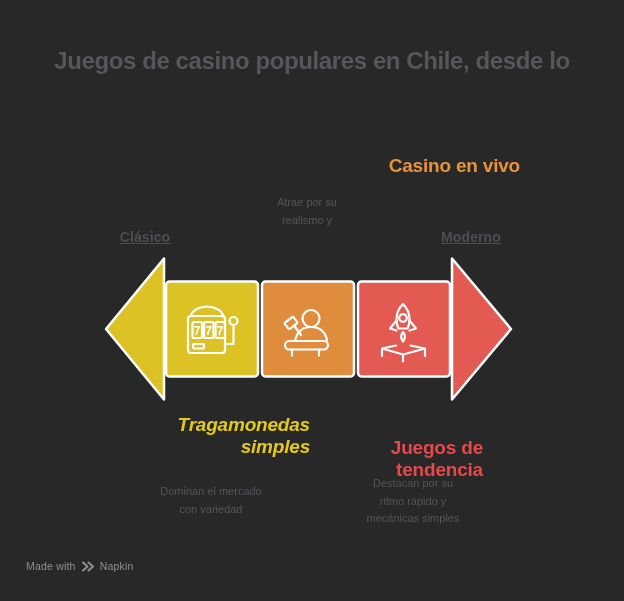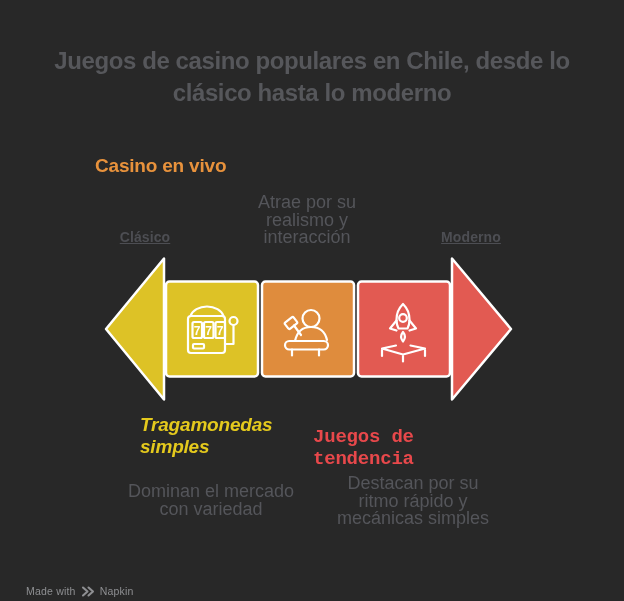--- a/index.html
+++ b/index.html
@@ -8,62 +8,60 @@
     font-family:"Liberation Sans",sans-serif;overflow:hidden;
   }
   .abs{position:absolute;}
   .title{
     top:45px;left:0;width:624px;text-align:center;
     font-weight:700;font-size:24px;line-height:32px;letter-spacing:-0.4px;
     color:#56575b;
   }
   .title div{white-space:nowrap;}
   .stage-label{
-    font-weight:700;font-size:19px;line-height:22px;text-align:left;
+    font-weight:700;font-size:19px;line-height:22px;text-align:right;
     letter-spacing:-0.2px;
   }
   .casino-label{top:155px;left:95px;width:425px;}
   .trag-label{top:414px;left:140px;width:170px;font-style:italic;}
-  .juegos-label{top:426px;left:313px;width:170px;font-family:Liberation Mono, monospace;}
+  .juegos-label{top:437px;left:313px;width:170px;}
   .desc{
-    font-size:18px;line-height:17.5px;color:#54555a;text-align:center;
+    font-size:11px;line-height:17.5px;color:#54555a;text-align:center;
   }
   .casino-desc{top:194px;left:247px;width:120px;}
   .trag-desc{top:475px;left:126px;width:170px;margin-top:8px;}
   .juegos-desc{top:475px;left:328px;width:170px;}
   .edge-label{
     top:229px;width:120px;text-align:center;font-size:14px;color:#4d4e53;
     font-weight:700;letter-spacing:0.1px;text-decoration:underline;
   }
   .edge-left{left:85px;}
   .edge-right{left:411px;}
   .arrow-svg{left:95px;top:252px;}
   .footer{
     left:26px;top:560px;display:flex;align-items:center;gap:5px;
-    font-size:10.5px;color:#8e8f92;letter-spacing:0.2px;margin-top:25px;
+    font-size:10.5px;color:#8e8f92;letter-spacing:0.2px;
   }
   .icon-stroke{fill:none;stroke:#ffffff;stroke-width:2.2;stroke-linecap:round;stroke-linejoin:round;}
   .shape-stroke{stroke:#ffffff;stroke-width:2.5;stroke-linejoin:round;}
   .reel-digit{font-family:"Liberation Sans",sans-serif;font-weight:700;font-size:12px;fill:#ffffff;}
 </style>
 </head>
 <body>
 
 <div class="canvas">
 
   <div class="abs title" style="color: rgb(86, 87, 91);">
     <div>Juegos de casino populares en Chile, desde lo</div>
-    <div>clásico hasta lo moderno</div>
   </div>
 
   <div class="abs stage-label casino-label" style="color: rgb(232, 146, 60);">Casino en vivo</div>
   <div class="abs desc casino-desc">
     <div>Atrae por su</div>
     <div>realismo y</div>
-    <div>interacción</div>
   </div>
 
   <div class="abs edge-label edge-left" style="color: rgb(77, 78, 83);">Clásico</div>
   <div class="abs edge-label edge-right" style="color: rgb(77, 78, 83);">Moderno</div>
 
   <svg class="abs arrow-svg" width="425" height="152" viewBox="95 252 425 152">
 
     <polygon class="shape-stroke" points="106,329 164,258.5 164,399.5" fill="#ddc226"></polygon>
 
     <polygon class="shape-stroke" points="452,258.5 452,399.5 511,329" fill="#e25a52"></polygon>

